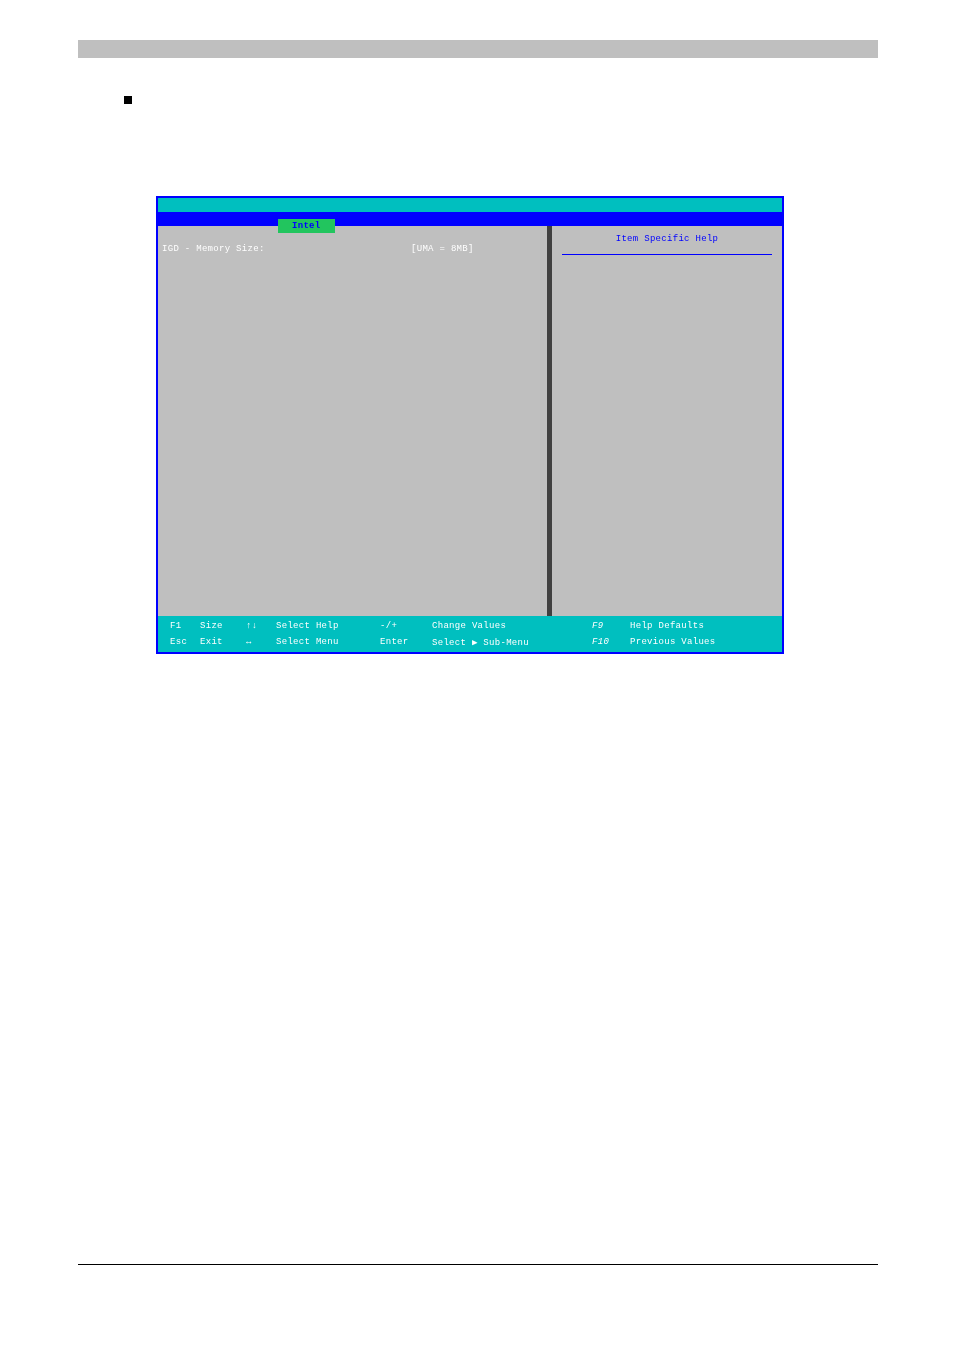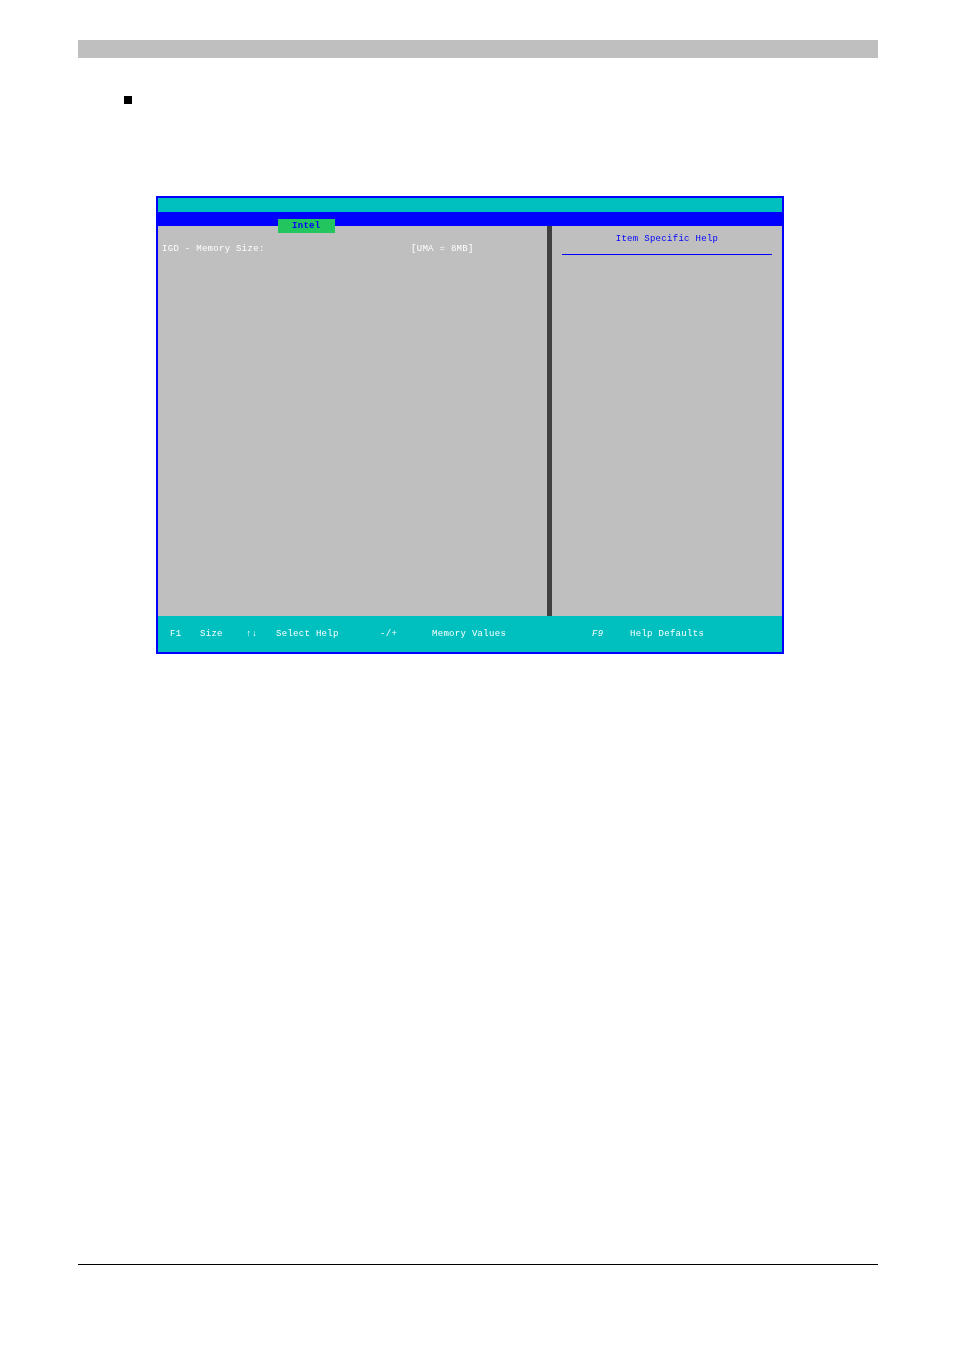--- a/index.html
+++ b/index.html
@@ -163,20 +163,30 @@
       <div class="bios-help-divider"></div>
     </div>
   </div>
   <div class="bios-footer">
     <div class="footer-row">
       <span class="fkey fk-key">F1</span>
       <span class="fkey fk-lbl1">Size</span>
       <span class="fkey fk-sym">↑↓</span>
       <span class="fkey fk-lbl2">Select Help</span>
       <span class="fkey fk-key2">-/+</span>
-      <span class="fkey fk-lbl3">Memory Values</span>
+      <span class="fkey fk-lbl3">Change Values</span>
       <span class="fkey fk-key3">F9</span>
       <span class="fkey">Help Defaults</span>
+    </div>
+    <div class="footer-row">
+      <span class="fkey fk-key">Esc</span>
+      <span class="fkey fk-lbl1">Exit</span>
+      <span class="fkey fk-sym">↔</span>
+      <span class="fkey fk-lbl2">Select Menu</span>
+      <span class="fkey fk-key2">Enter</span>
+      <span class="fkey fk-lbl3">Select ▶ Sub-Menu</span>
+      <span class="fkey fk-key3">F10</span>
+      <span class="fkey">Previous Values</span>
     </div>
   </div>
 </div>
 
 <div class="page-footer-line"></div>
 
 </body></html>

